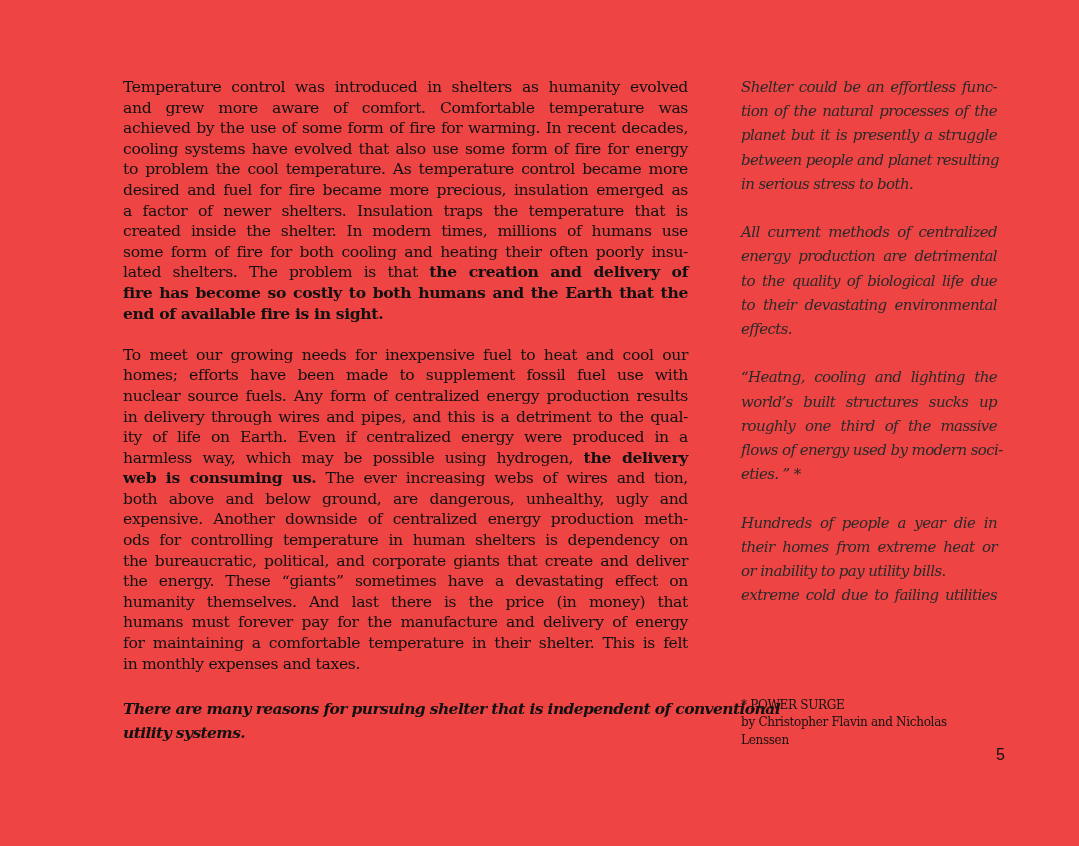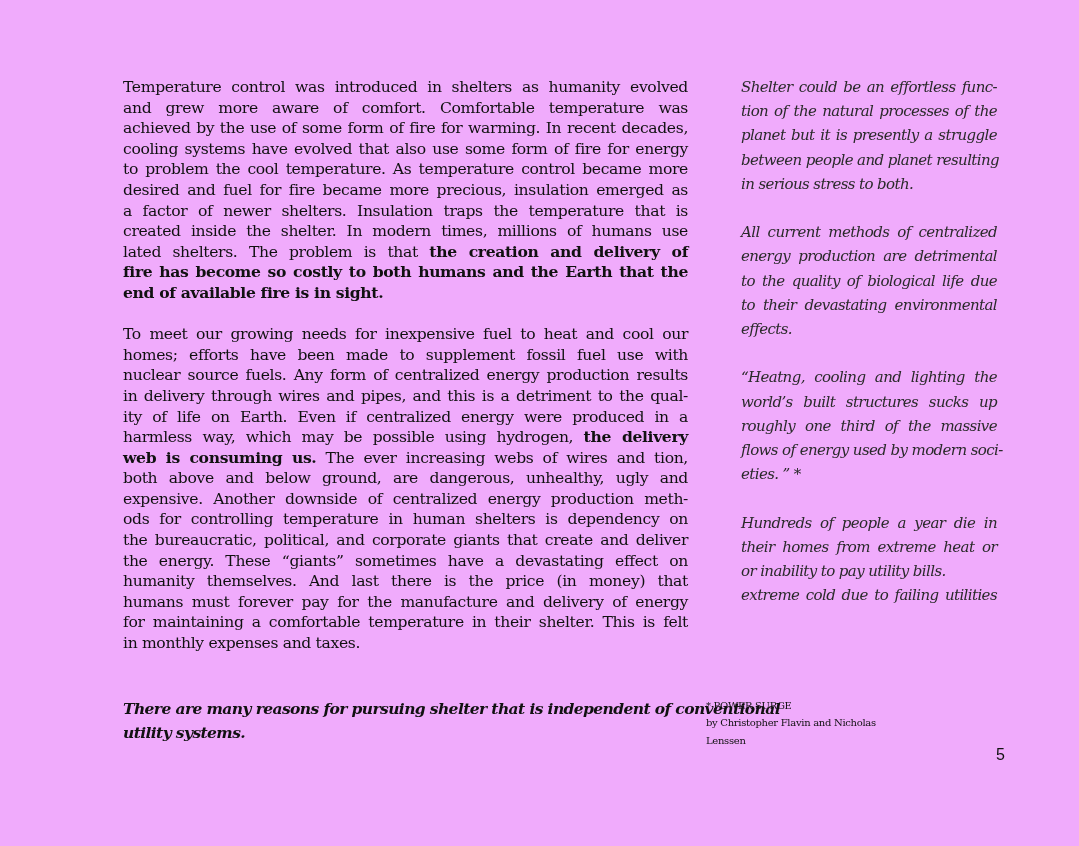--- a/index.html
+++ b/index.html
@@ -1,17 +1,17 @@
 <!DOCTYPE html>
 <html><head>
   <meta charset="utf-8">
   <style>
     html, body { margin: 0; padding: 0; background: #ffffff; }
     body { width: 1079px; height: 846px; position: relative; overflow: hidden; }
-    .page { position: absolute; left: 0; top: 0; width: 1079px; height: 846px; background: #f0abfc; }
+    .page { position: absolute; left: 0; top: 0; width: 1079px; height: 846px; background: #ef4444; }
 
     .main {
       position: absolute; left: 123px; top: 77px; width: 565px;
       font-family: "DejaVu Serif", serif;
       font-size: 15.6px; line-height: 20.6px; color: #111;
       letter-spacing: -0.35px;
     }
     .main p { margin: 0; }
     .main .para { margin-bottom: 20.6px; }
     .line { display: block; text-align: justify; text-align-last: justify; white-space: nowrap; }
@@ -26,22 +26,22 @@
 
     .side {
       position: absolute; left: 741px; top: 75px; width: 256px;
       font-family: "DejaVu Serif", serif; font-style: italic;
       font-size: 15px; line-height: 24.2px; color: #2a2a2a;
       letter-spacing: -0.6px;
     }
     .side .quote { margin-bottom: 24.2px; }
 
     .ref {
-      position: absolute; left: 706px; top: 697px; width: 270px;
-      font-family: "DejaVu Serif", serif; font-size: 10px; line-height: 17.3px; color: #111;
+      position: absolute; left: 741px; top: 697px; width: 270px;
+      font-family: "DejaVu Serif", serif; font-size: 12px; line-height: 17.3px; color: #111;
       letter-spacing: -0.3px;
     }
     .pagenum {
       position: absolute; left: 996px; top: 746px;
       font-family: "Liberation Sans", sans-serif; font-size: 16px; color: #111;
     }
   </style>
 </head>
 <body>
 
@@ -50,20 +50,21 @@
   <div class="main">
     <p class="para">
       <span class="line">Temperature control was introduced in shelters as humanity evolved</span>
       <span class="line">and grew more aware of comfort.  Comfortable temperature was</span>
       <span class="line">achieved by the use of some form of fire for warming.  In recent decades,</span>
       <span class="line">cooling systems have evolved that also use some form of fire for energy</span>
       <span class="line">to problem the cool temperature.  As temperature control became more</span>
       <span class="line">desired and fuel for fire became more precious,  insulation emerged  as</span>
       <span class="line">a factor of newer shelters.   Insulation traps the temperature that is</span>
       <span class="line">created inside the shelter.  In modern times,  millions of humans use</span>
+      <span class="line">some form of fire for both cooling and heating their often poorly insu-</span>
       <span class="line"><span>lated shelters.  The problem is that </span><b>the  creation  and delivery of</b></span>
       <span class="line"><b>fire has become so costly to both humans and the Earth that the</b></span>
       <span class="line last"><b>end of available fire is in sight.</b></span>
     </p>
 
     <p class="para">
       <span class="line">To meet our growing needs for inexpensive fuel to heat and cool our</span>
       <span class="line">homes; efforts have been made to supplement fossil fuel use with</span>
       <span class="line">nuclear source fuels.  Any form of centralized energy production results</span>
       <span class="line">in delivery through wires and pipes, and this  is a detriment to the qual-</span>

